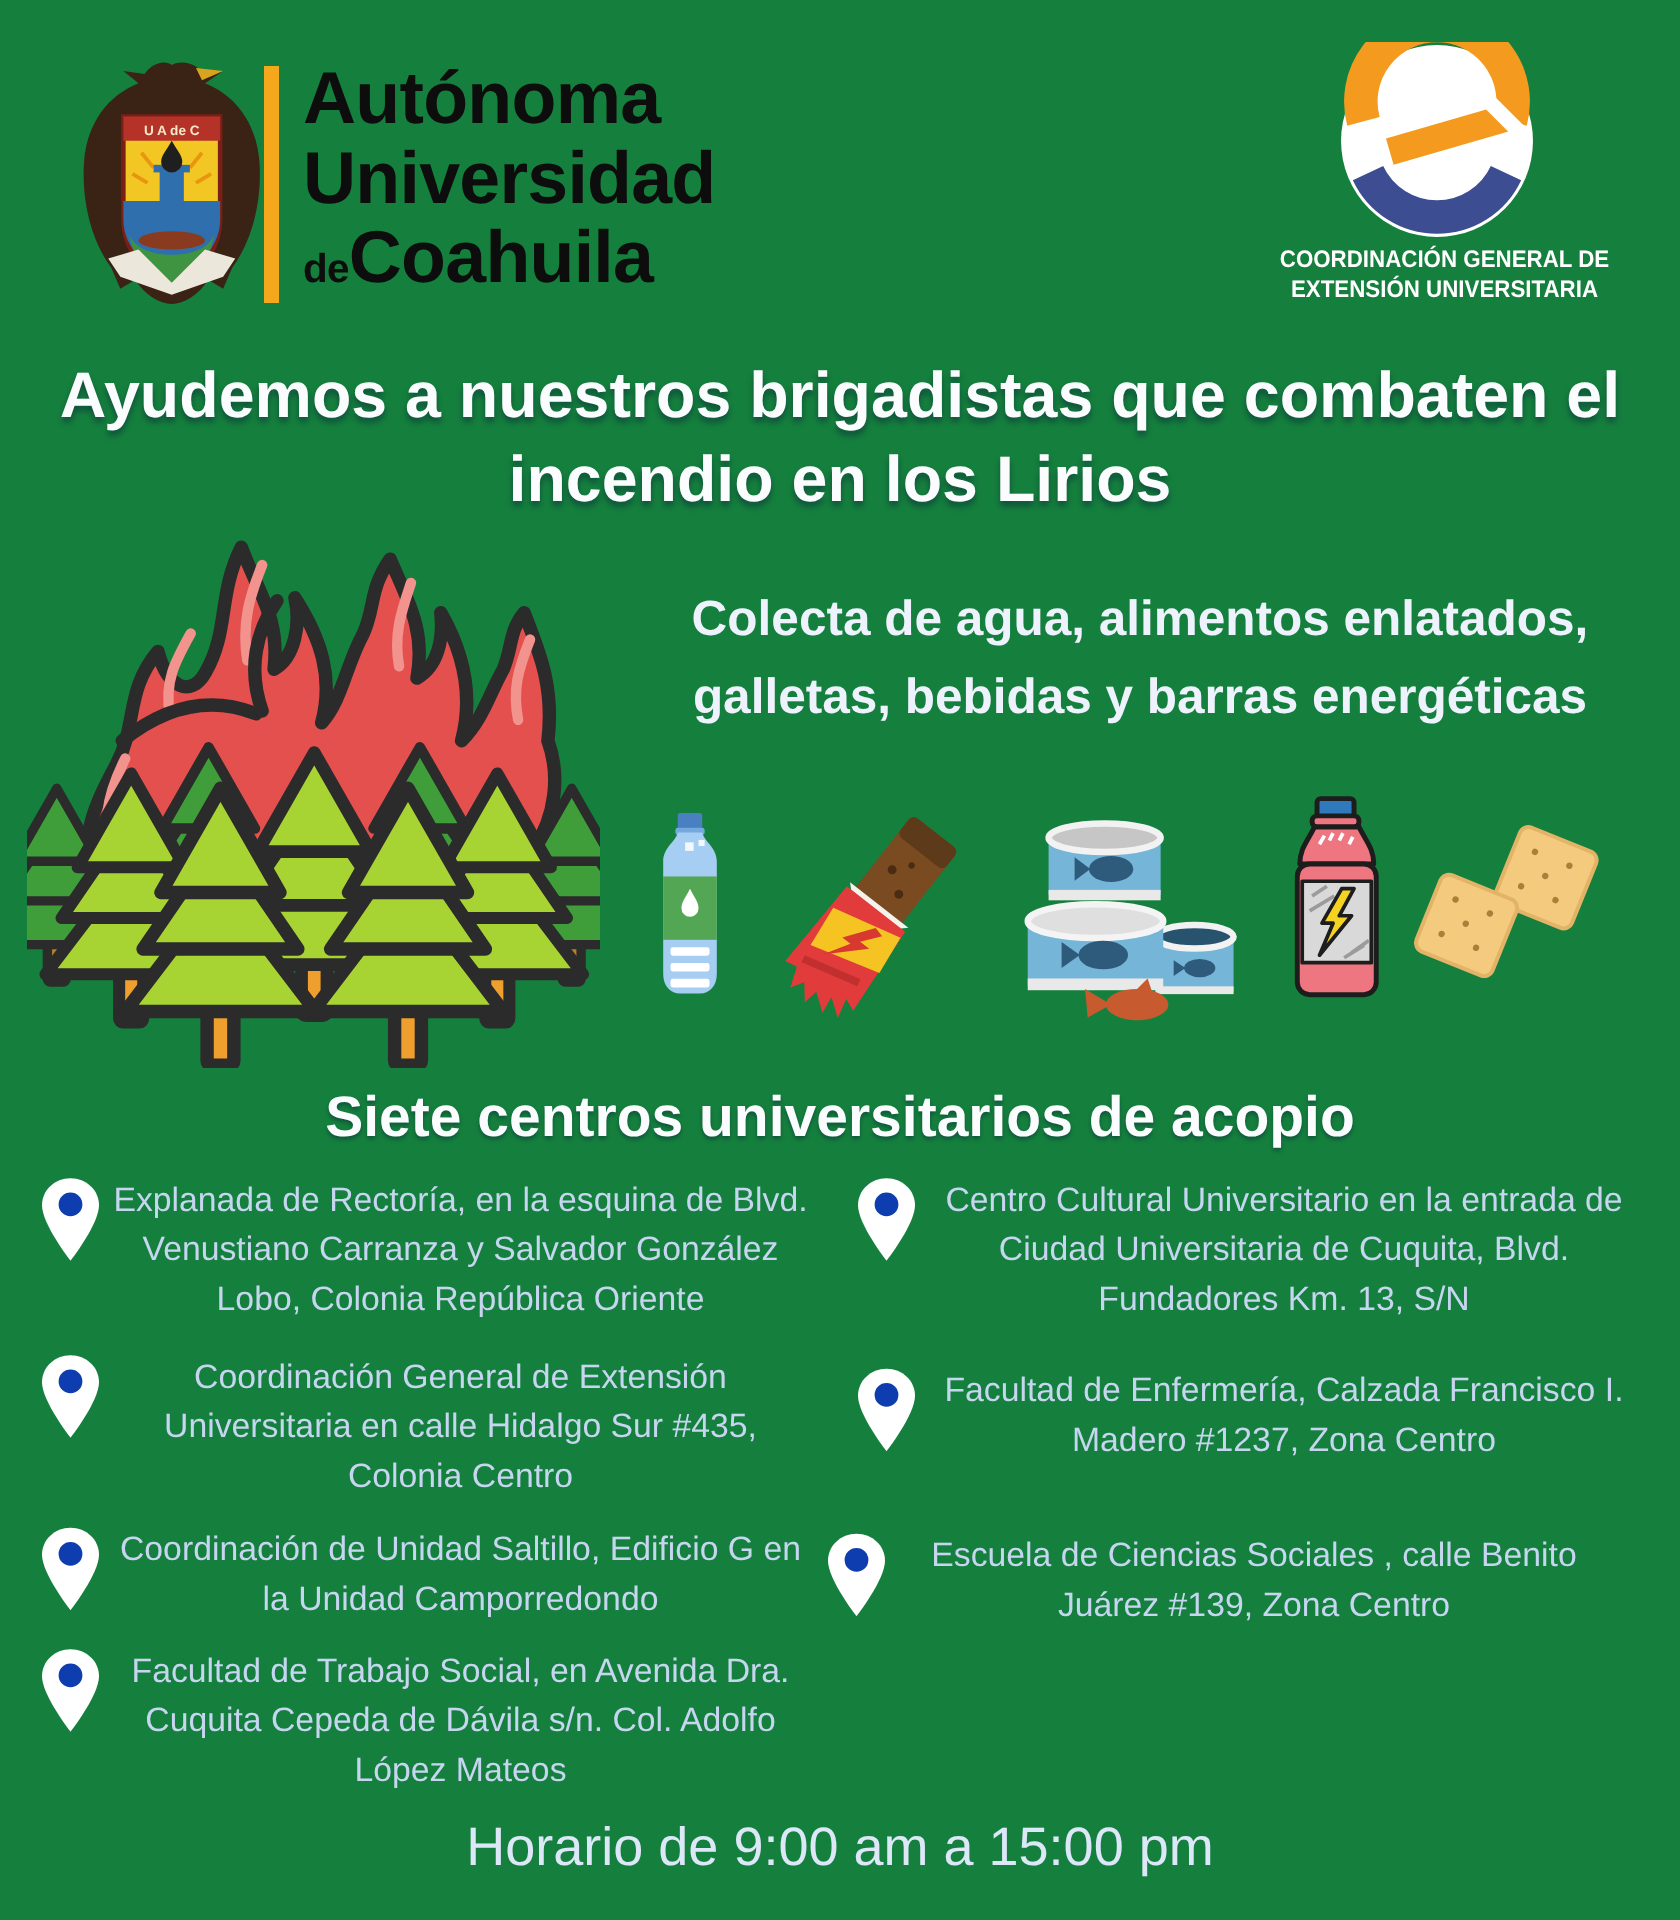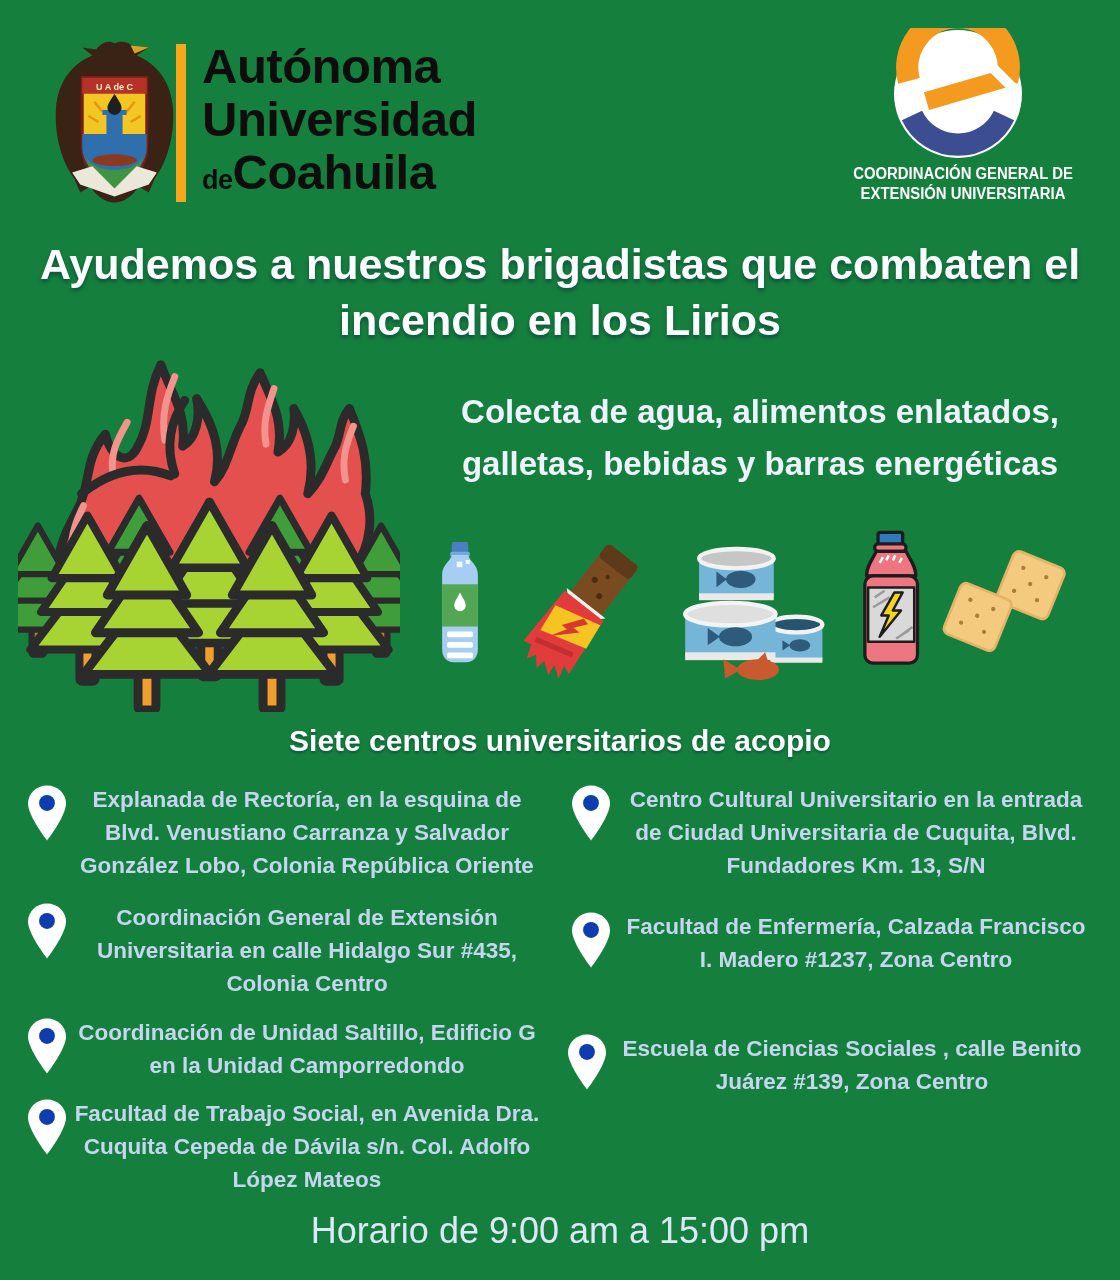--- a/index.html
+++ b/index.html
@@ -16,24 +16,24 @@
   .cgeu-caption{left:843px; top:164px; width:240px; text-align:center; color:#ffffff;
     font-weight:700; font-size:16px; line-height:20px; transform:scale(0.93,1); transform-origin:center;}
   
   .main-title{left:0; top:236px; width:1120px; text-align:center; color:#fbfcfe;
     font-size:43px; line-height:56px; font-weight:700; text-shadow:0 3px 4px rgba(8,20,60,.45);}
   
   .collect{left:430px; top:386px; width:660px; text-align:center; color:#edf2fc;
     font-size:33px; line-height:52px; font-weight:700;}
   
   .centers-heading{left:0; top:724px; width:1120px; text-align:center; color:#fbfcfe;
-    font-size:30px; font-weight:700; text-shadow:0 2px 3px rgba(8,20,60,.4);}
+    font-size:38px; font-weight:700; text-shadow:0 2px 3px rgba(8,20,60,.4);}
   
   .loc-item{display:flex; gap:8px; align-items:flex-start;}
-  .loc-text{flex:1; text-align:center; color:#c6d6f0; font-size:22.5px; line-height:33px; font-weight:700;}
+  .loc-text{flex:1; text-align:center; color:#c6d6f0; font-size:22.5px; line-height:33px; font-weight:400;}
   .pin{flex:0 0 38px; margin-top:2px;}
   
   .schedule{left:0; top:1210px; width:1120px; text-align:center; color:#dce7f8; font-size:36px; font-weight:400;}
 </style>
 </head>
 <body>
 
 <div class="poster">
 
   <svg class="abs" style="left:52px; top:36px;" width="126" height="176" viewBox="0 0 125 172">
@@ -262,21 +262,21 @@
   </div>
 
   <div class="abs loc-item" style="left:572px; top:910px; width:522px;">
     <svg class="pin" width="38" height="56" viewBox="0 0 36 52">
       <path d="M18,0 C8,0 0,7.6 0,17 C0,29 18,52 18,52 C18,52 36,29 36,17 C36,7.6 28,0 18,0 Z" fill="#ffffff"></path>
       <circle cx="18" cy="16.5" r="7.5" fill="#0d3dae"></circle>
     </svg>
     <div class="loc-text">Facultad de Enfermería, Calzada Francisco I. Madero #1237, Zona Centro</div>
   </div>
 
-  <div class="abs loc-item" style="left:568px; top:1020px; width:522px;margin-top:12px;">
+  <div class="abs loc-item" style="left:552px; top:1020px; width:522px;">
     <svg class="pin" width="38" height="56" viewBox="0 0 36 52">
       <path d="M18,0 C8,0 0,7.6 0,17 C0,29 18,52 18,52 C18,52 36,29 36,17 C36,7.6 28,0 18,0 Z" fill="#ffffff"></path>
       <circle cx="18" cy="16.5" r="7.5" fill="#0d3dae"></circle>
     </svg>
     <div class="loc-text">Escuela de Ciencias Sociales , calle Benito Juárez  #139, Zona Centro</div>
   </div>
 
   <div class="abs schedule">Horario de 9:00 am a 15:00 pm</div>
 
 </div>

